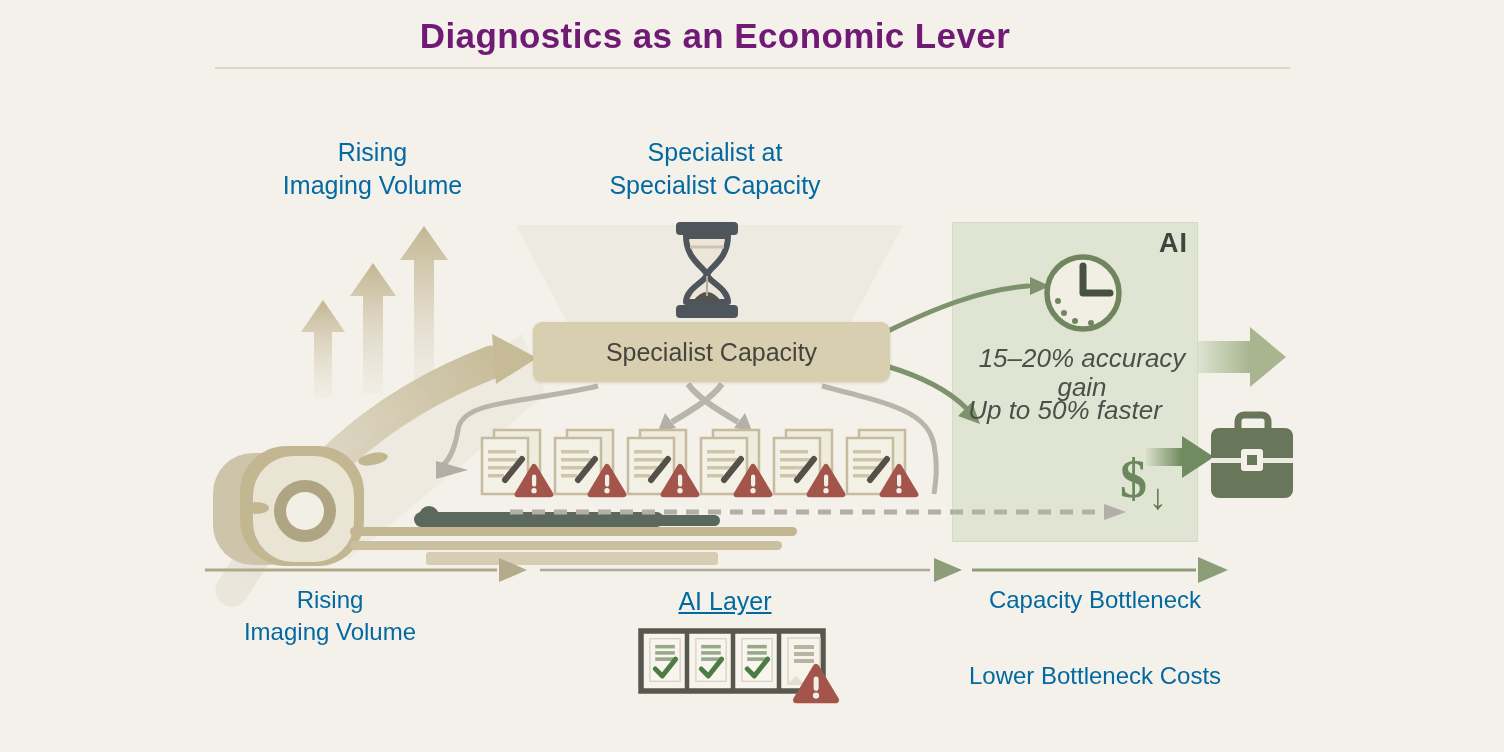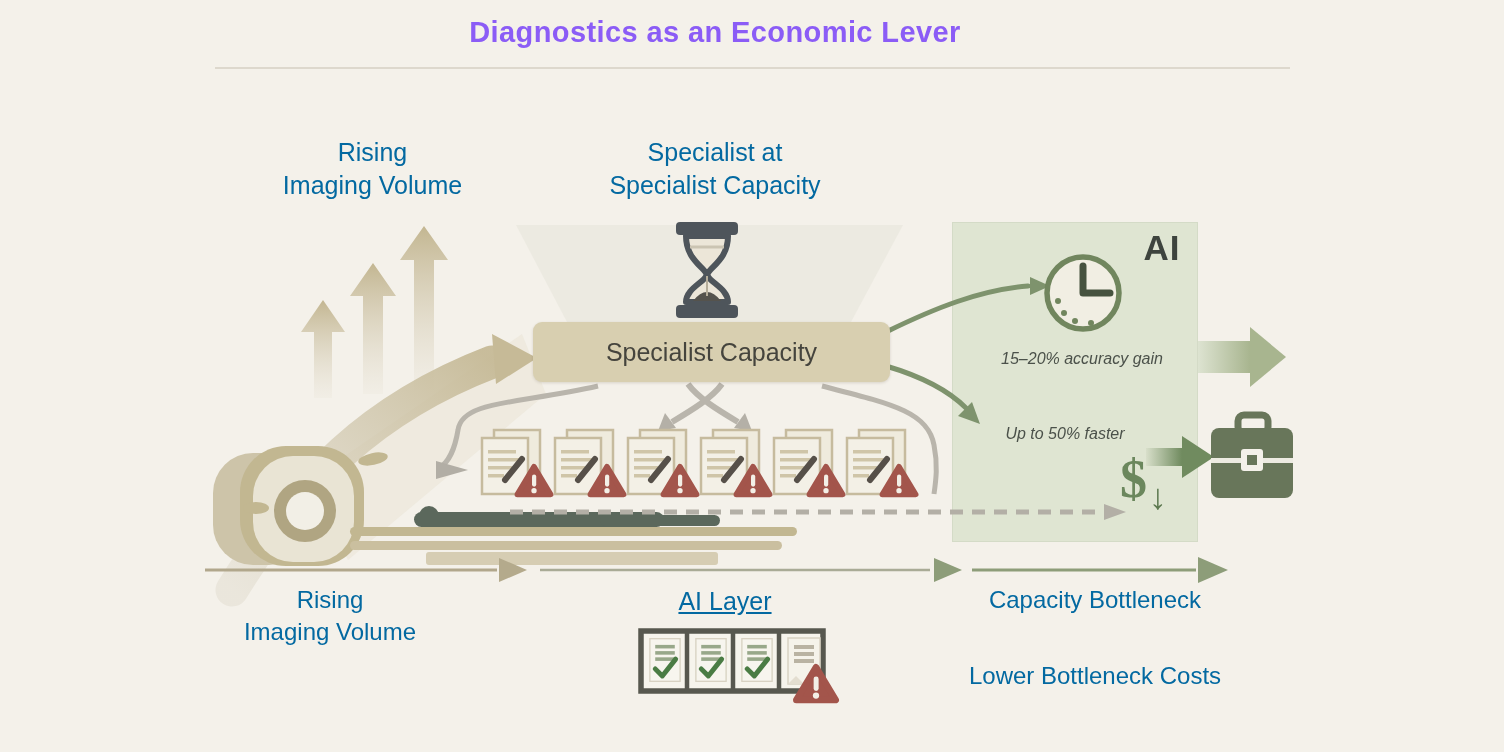--- a/index.html
+++ b/index.html
@@ -5,42 +5,42 @@
   html,body{margin:0;padding:0;background:#e9e6df;}
   .canvas{
     position:relative;width:1504px;height:752px;overflow:hidden;
     background:#f4f1ea;
     font-family:"Liberation Sans", sans-serif;
     color:#4b4a44;
   }
   .abs{position:absolute;}
   .title{
     left:0;top:16px;width:1430px;text-align:center;
-    font-size:29px;font-weight:600;color:#8b5cf6;letter-spacing:.4px;
+    font-size:35px;font-weight:600;color:#701a75;letter-spacing:.4px;
   }
   .divider{left:215px;top:67px;width:1075px;height:2px;background:#ddd8cd;}
   .label{position:absolute;text-align:center;font-size:25px;line-height:33px;color:#0369a1;}
   .label .ln{display:block;}
   .small-label{font-size:24px;line-height:32px;}
   .spec-box{
     left:533px;top:322px;width:357px;height:60px;background:#d8cfb0;
     border-radius:9px;display:flex;align-items:center;justify-content:center;
     font-size:25px;color:#45443d;box-shadow:0 1px 3px rgba(90,80,50,.18);
   }
   .ai-panel{
     left:952px;top:222px;width:246px;height:320px;background:#dfe5d2;
     box-shadow:0 0 0 1px rgba(140,150,120,.12) inset;
   }
   .ai-badge{
-    left:1136px;top:228px;width:52px;text-align:center;
-    font-size:35px;font-weight:700;color:#3e443e;letter-spacing:1px;
+    left:1136px;top:228px;width:52px;text-align:right;
+    font-size:27px;font-weight:700;color:#3e443e;letter-spacing:1px;
   }
   .panel-italic{
     position:absolute;text-align:center;font-style:italic;
-    font-size:16px;line-height:29px;color:#4b514a;font-weight:500;
+    font-size:26px;line-height:29px;color:#4b514a;font-weight:500;
   }
   .dollar-group{left:1120px;top:452px;display:flex;align-items:flex-start;}
   .dollar{font-family:"Liberation Serif", serif;font-weight:700;font-size:54px;line-height:54px;color:#6b875d;}
   .darr{font-size:36px;font-weight:700;color:#5d7950;margin-left:2px;margin-top:24px;}
   svg{position:absolute;left:0;top:0;}
 </style>
 </head>
 <body>
 
 <div class="canvas">
@@ -239,21 +239,21 @@
 
   <div class="abs spec-box">
     <span>Specialist Capacity</span>
   </div>
 
   <div class="abs ai-badge">AI</div>
 
   <div class="panel-italic" style="left:957px;top:344px;width:250px;">15–20% accuracy gain</div>
 
   <div class="panel-italic" style="left:950px;top:396px;width:230px;">
-    <span class="ln" style="display:block;margin-top:23px;">Up to 50% faster</span>
+    <span class="ln" style="display:block;">Up to 50% faster</span>
   </div>
 
   <div class="abs dollar-group">
     <span class="dollar">$</span>
     <span class="darr">↓</span>
   </div>
 
   <div class="label small-label" style="left:215px;top:584px;width:230px;">
     <span class="ln">Rising</span>
     <span class="ln">Imaging Volume</span>

